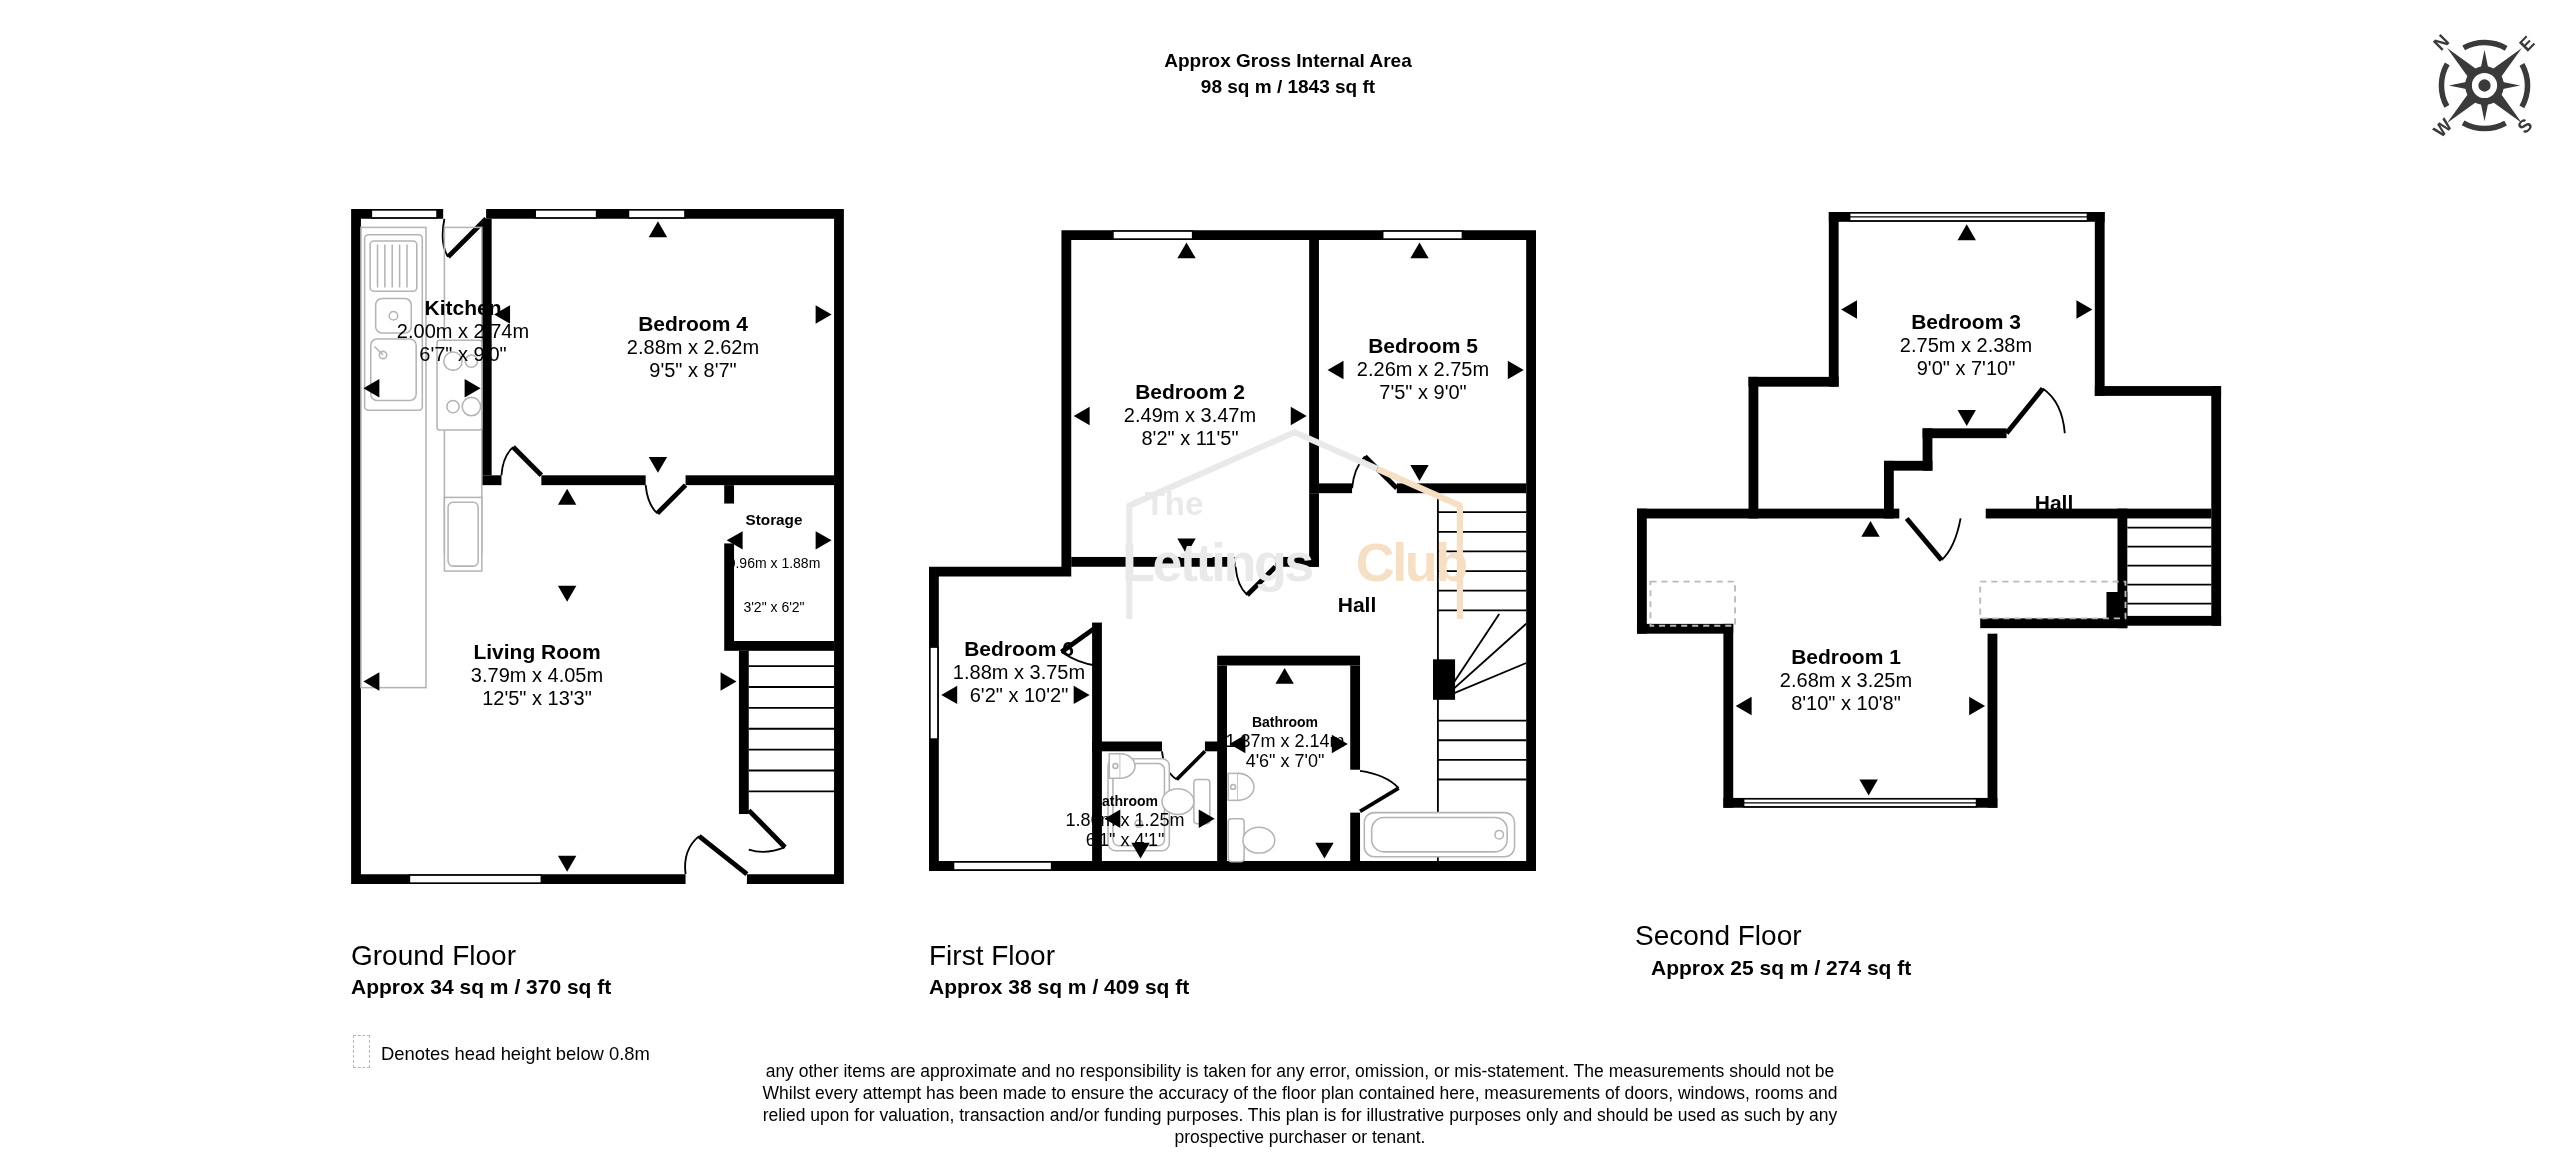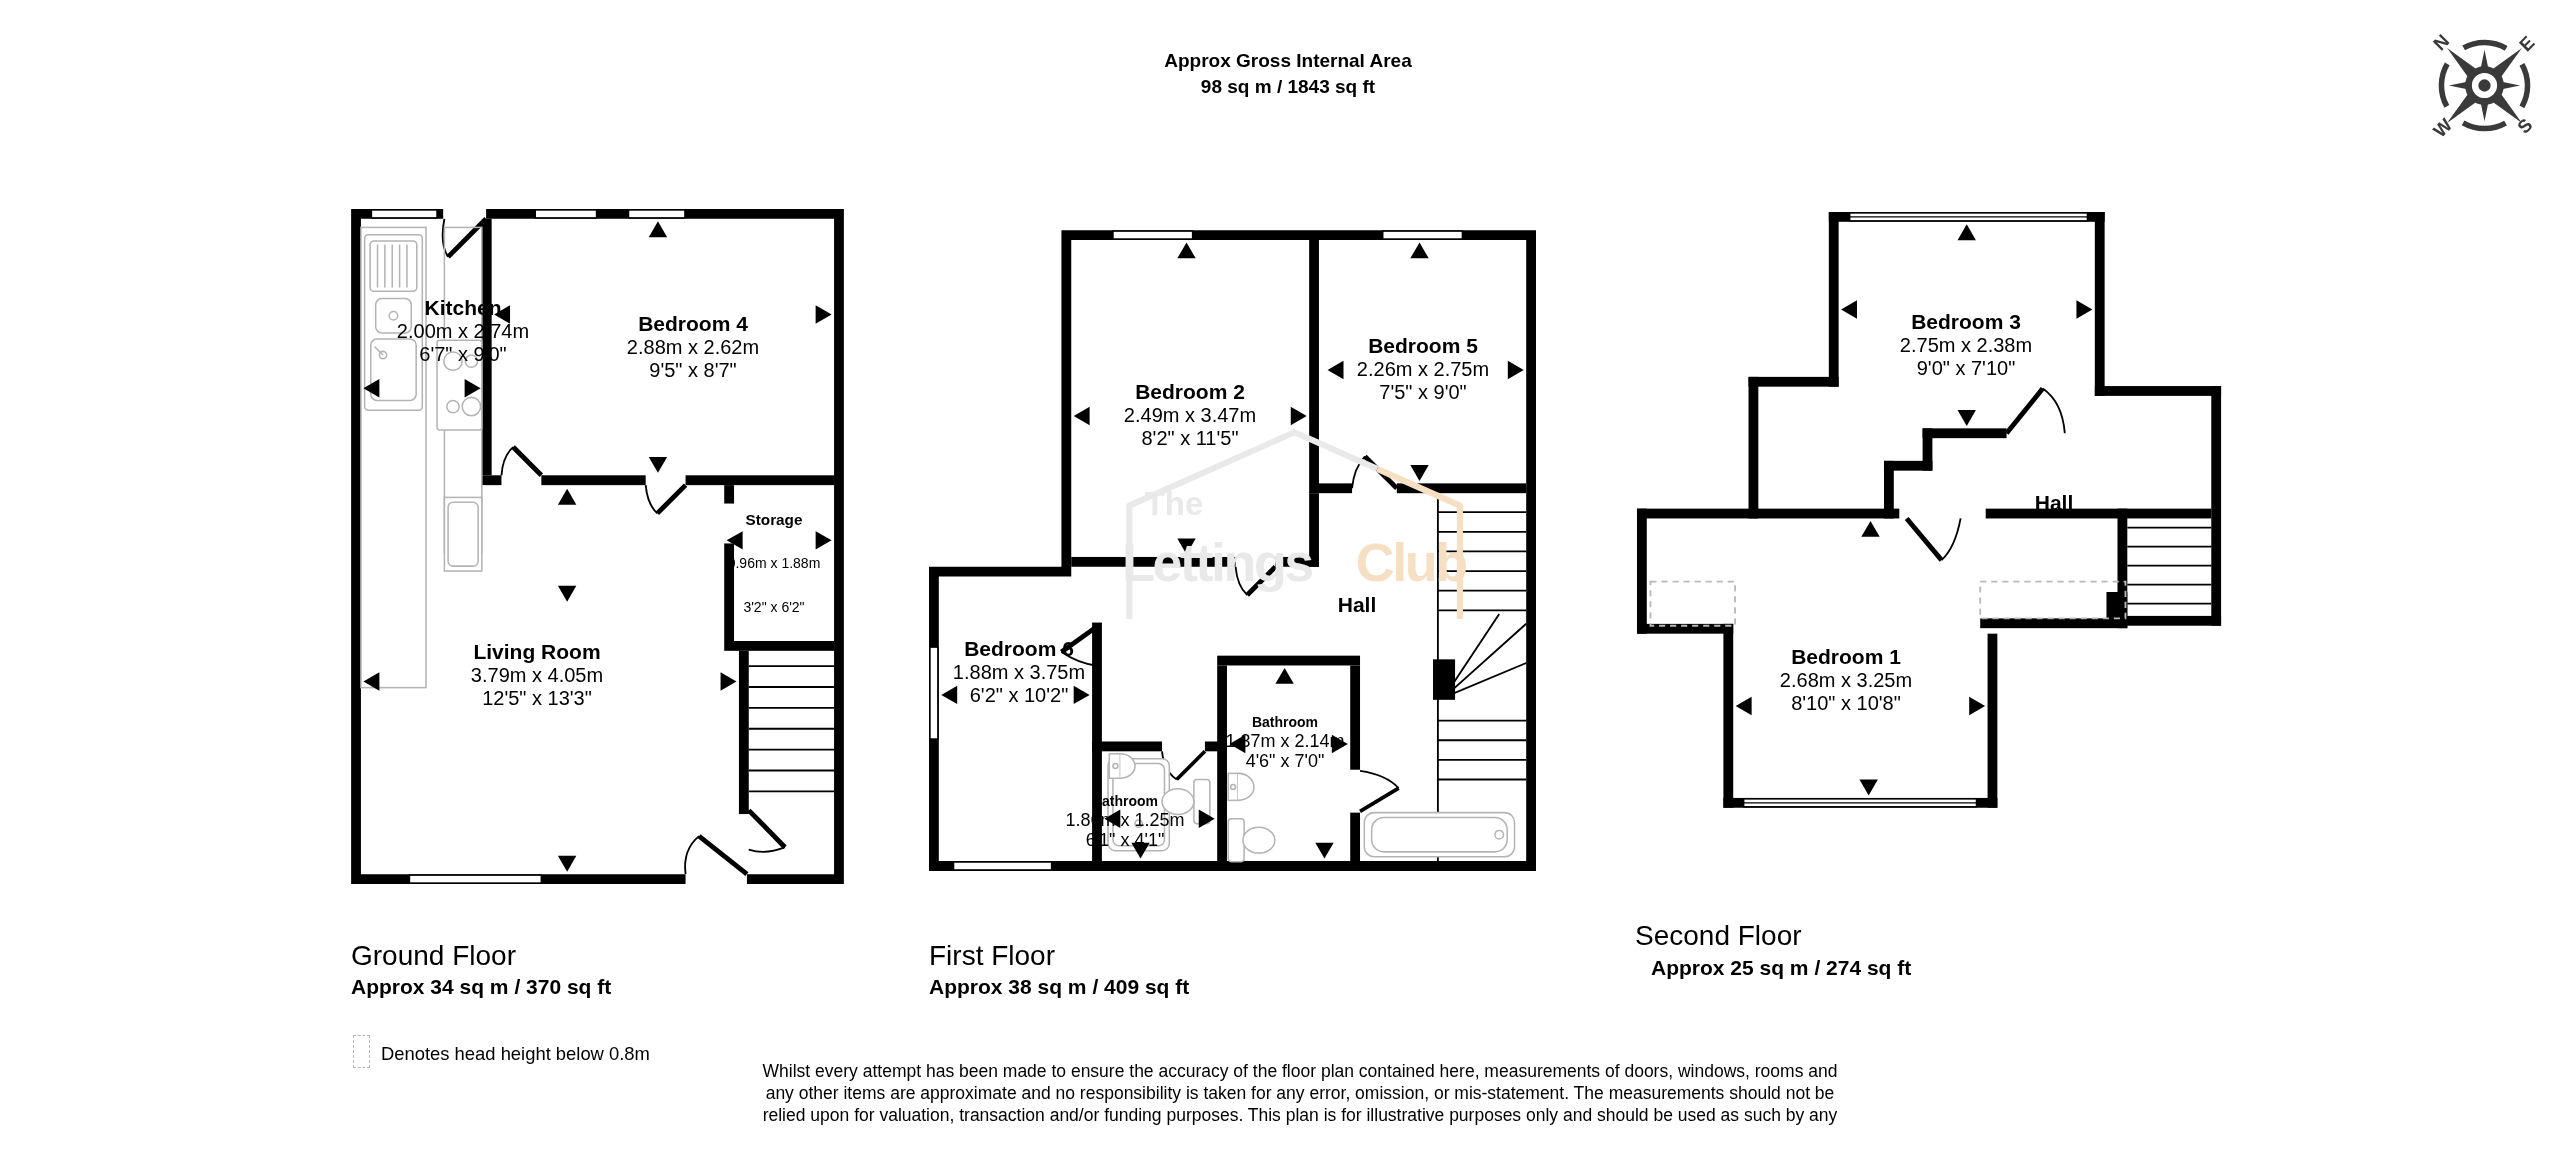--- a/index.html
+++ b/index.html
@@ -334,17 +334,18 @@
 <div class="floor-title" style="left:929px;top:940px;">First Floor</div>
 <div class="floor-area" style="left:929px;top:975px;">Approx 38 sq m / 409 sq ft</div>
 
 <div class="floor-title" style="left:1635px;top:920px;">Second Floor</div>
 <div class="floor-area" style="left:1635px;top:956px;margin-left:16px;">Approx 25 sq m / 274 sq ft</div>
 
 <div class="legend-box"></div>
 <div class="legend-text">Denotes head height below 0.8m</div>
 
 <div class="disclaimer">
+  <div>any other items are approximate and no responsibility is taken for any error, omission, or mis-statement. The measurements should not be</div>
   <div>Whilst every attempt has been made to ensure the accuracy of the floor plan contained here, measurements of doors, windows, rooms and</div>
-  <div>any other items are approximate and no responsibility is taken for any error, omission, or mis-statement. The measurements should not be</div>
   <div>relied upon for valuation, transaction and/or funding purposes. This plan is for illustrative purposes only and should be used as such by any</div>
+  <div>prospective purchaser or tenant.</div>
 </div>
 
 
 </body></html>

